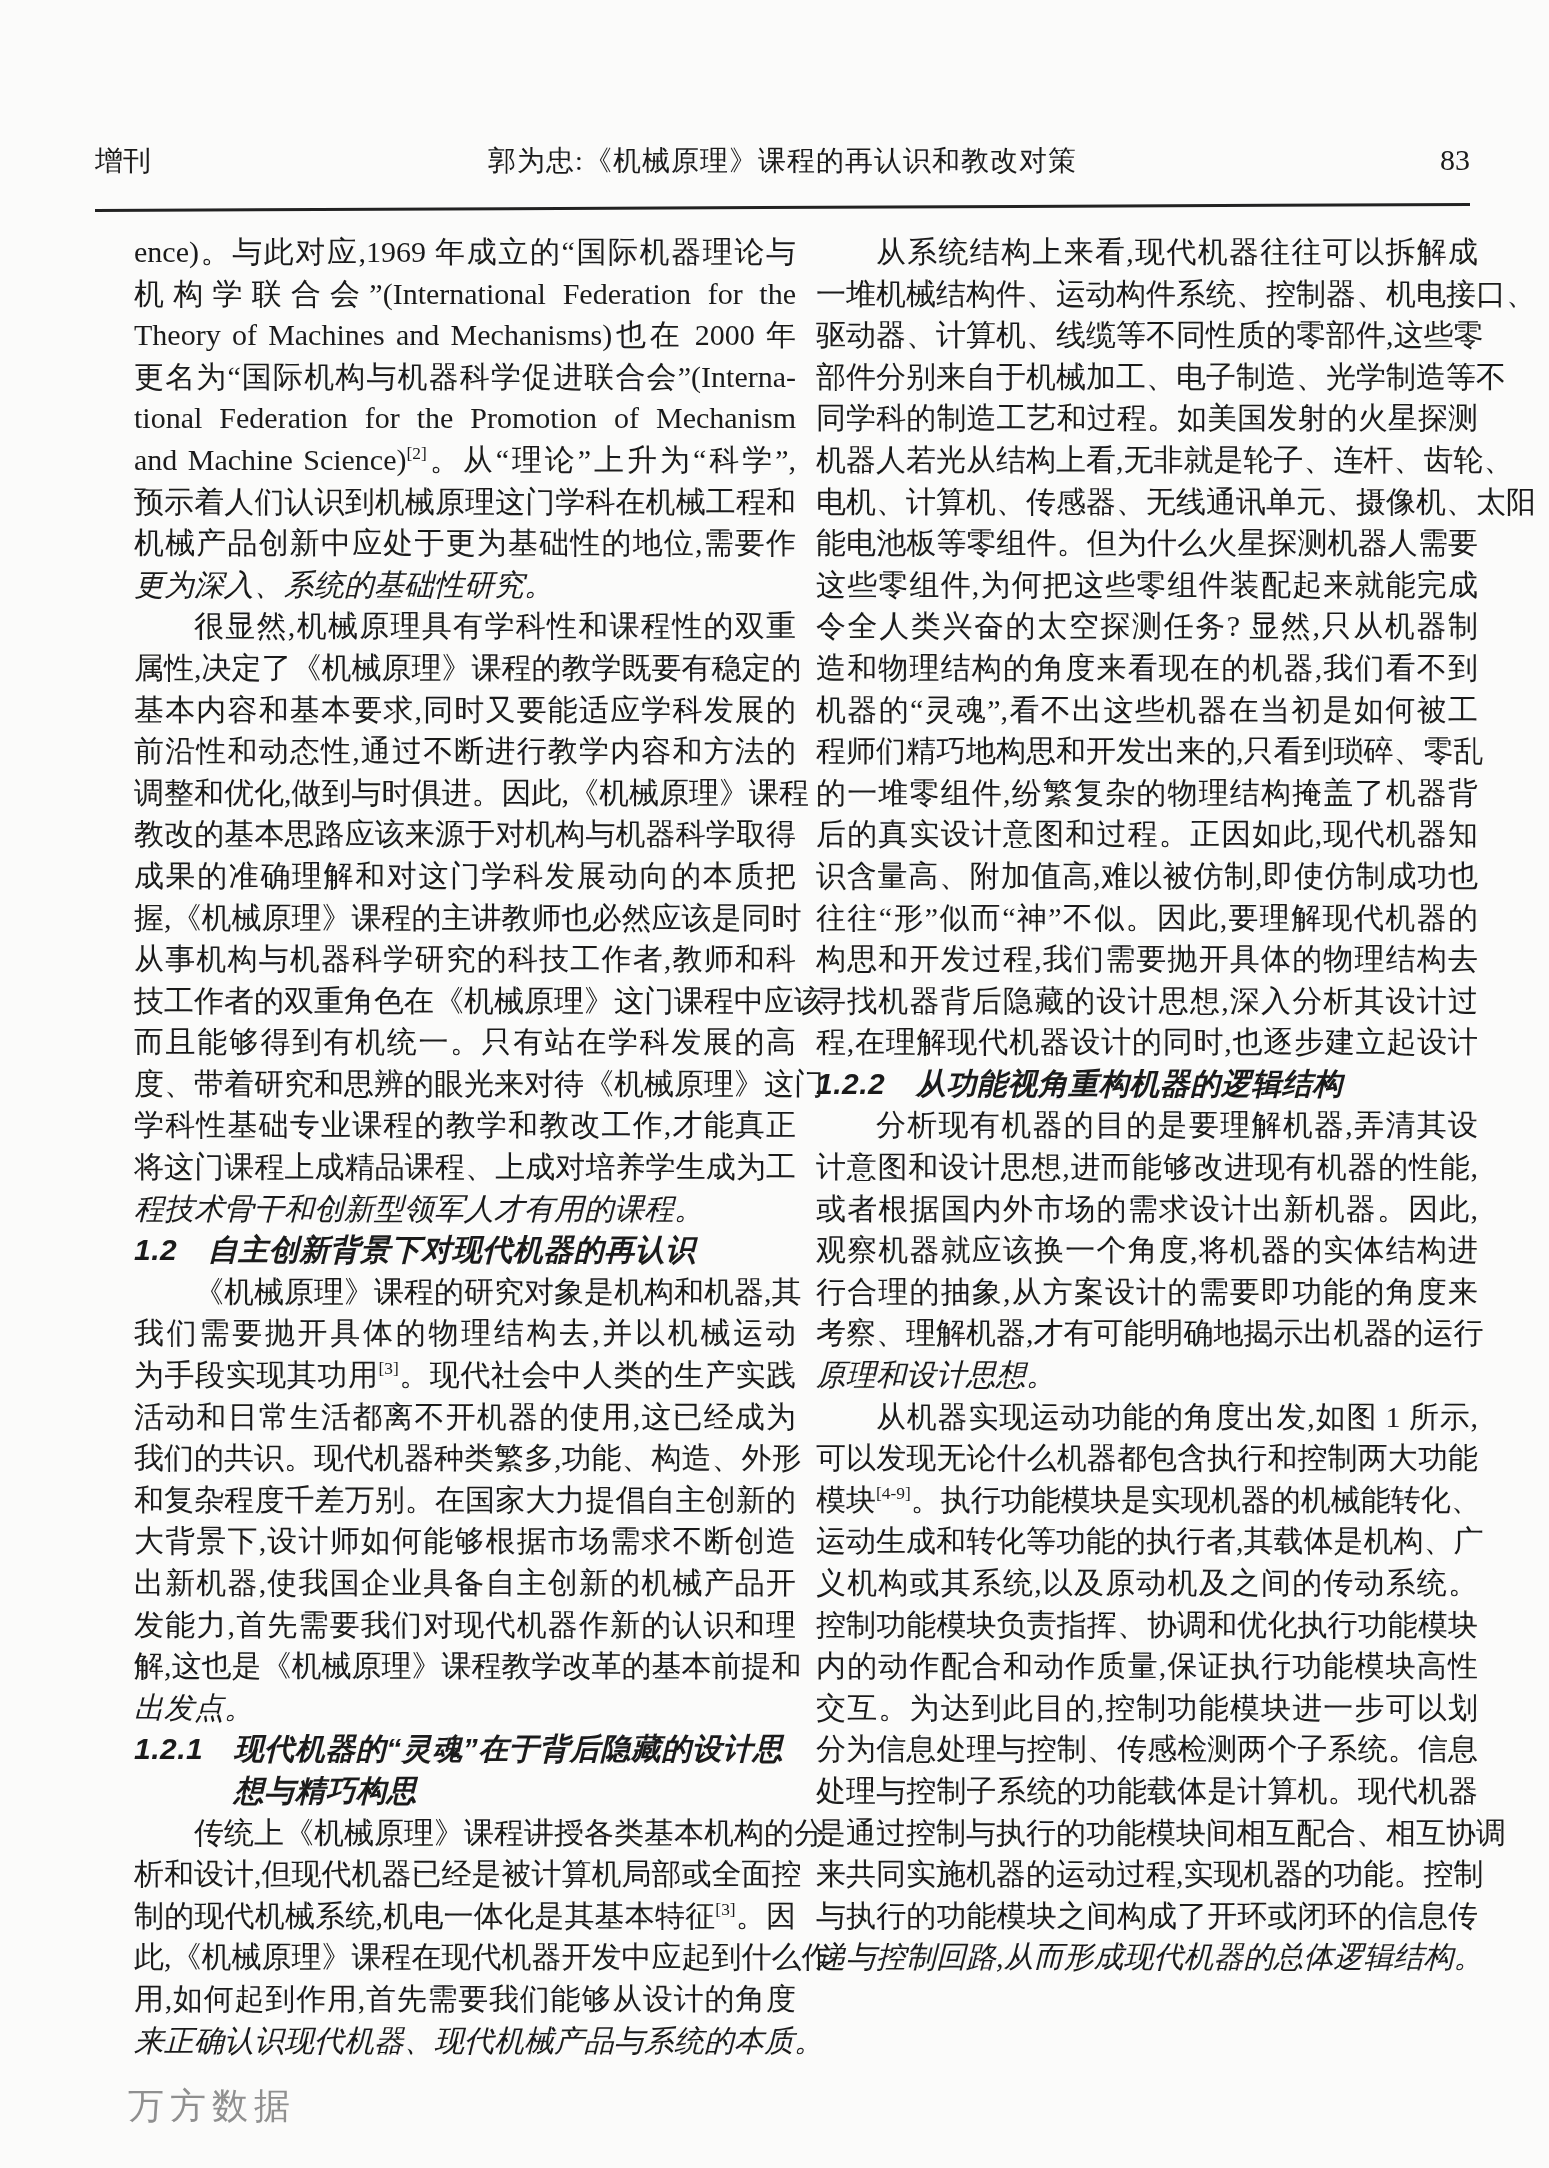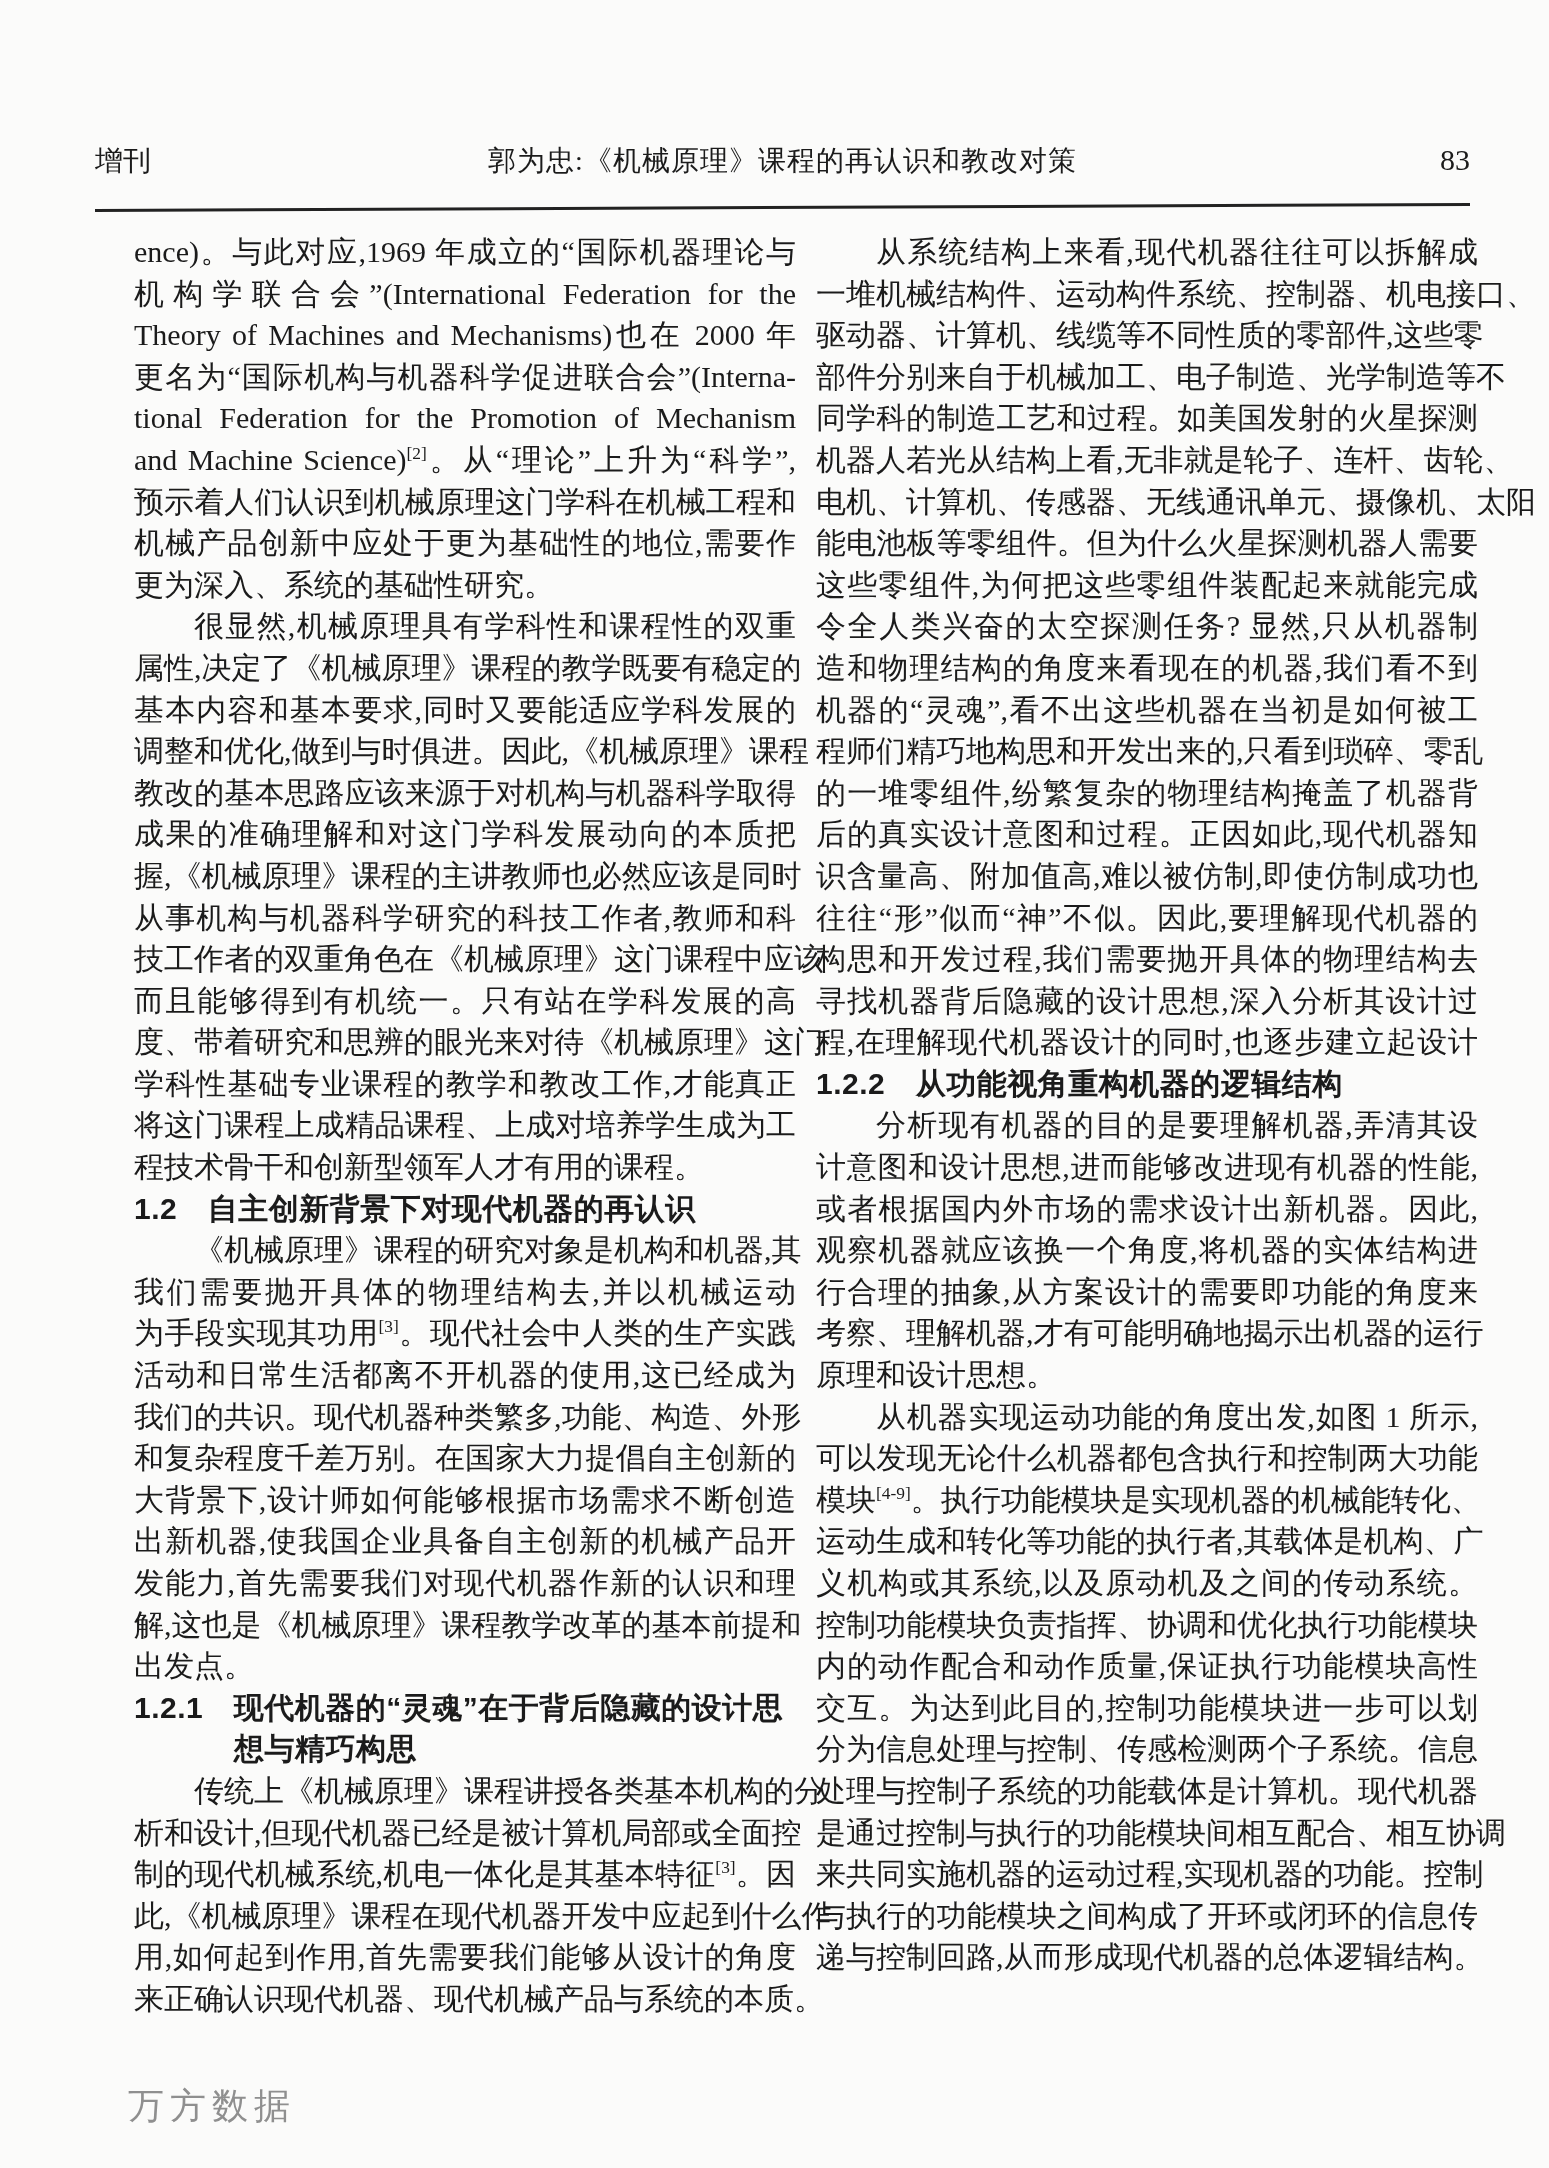--- a/index.html
+++ b/index.html
@@ -27,21 +27,21 @@
     position:absolute;top:231px;width:662px;
     font-size:30px;line-height:41.6px;margin-left:24px;
   }
   .column.left{left:110px;}
   .column.right{left:792px;}
   .line{
     height:41.6px;white-space:nowrap;
     text-align:justify;text-align-last:justify;
     text-justify:inter-ideograph;
   }
-  .line.end{text-align-last:left;}
+  .line.end{text-align-last:left;font-style:italic;}
   .line.ind1{text-indent:60px;}
   .line.ind2{text-indent:100px;}
   .line.heading{
     font-family:"Liberation Sans","DejaVu Sans",sans-serif;
     font-weight:bold;letter-spacing:0.5px;
   }
   .line sup{font-size:0.58em;vertical-align:super;line-height:0;}
   .watermark{
     position:absolute;left:128px;top:2082px;
     font-size:36px;color:#8f8f8f;letter-spacing:6px;
@@ -66,20 +66,21 @@
       <div class="line">Theory of Machines and Mechanisms)也在 2000 年</div>
       <div class="line">更名为“国际机构与机器科学促进联合会”(Interna-</div>
       <div class="line">tional Federation for the Promotion of Mechanism</div>
       <div class="line">and Machine Science)<sup>[2]</sup>。从“理论”上升为“科学”,</div>
       <div class="line">预示着人们认识到机械原理这门学科在机械工程和</div>
       <div class="line">机械产品创新中应处于更为基础性的地位,需要作</div>
       <div class="line end">更为深入、系统的基础性研究。</div>
       <div class="line ind1">很显然,机械原理具有学科性和课程性的双重</div>
       <div class="line">属性,决定了《机械原理》课程的教学既要有稳定的</div>
       <div class="line">基本内容和基本要求,同时又要能适应学科发展的</div>
+      <div class="line">前沿性和动态性,通过不断进行教学内容和方法的</div>
       <div class="line">调整和优化,做到与时俱进。因此,《机械原理》课程</div>
       <div class="line">教改的基本思路应该来源于对机构与机器科学取得</div>
       <div class="line">成果的准确理解和对这门学科发展动向的本质把</div>
       <div class="line">握,《机械原理》课程的主讲教师也必然应该是同时</div>
       <div class="line">从事机构与机器科学研究的科技工作者,教师和科</div>
       <div class="line">技工作者的双重角色在《机械原理》这门课程中应该</div>
       <div class="line">而且能够得到有机统一。只有站在学科发展的高</div>
       <div class="line">度、带着研究和思辨的眼光来对待《机械原理》这门</div>
       <div class="line">学科性基础专业课程的教学和教改工作,才能真正</div>
       <div class="line">将这门课程上成精品课程、上成对培养学生成为工</div>

